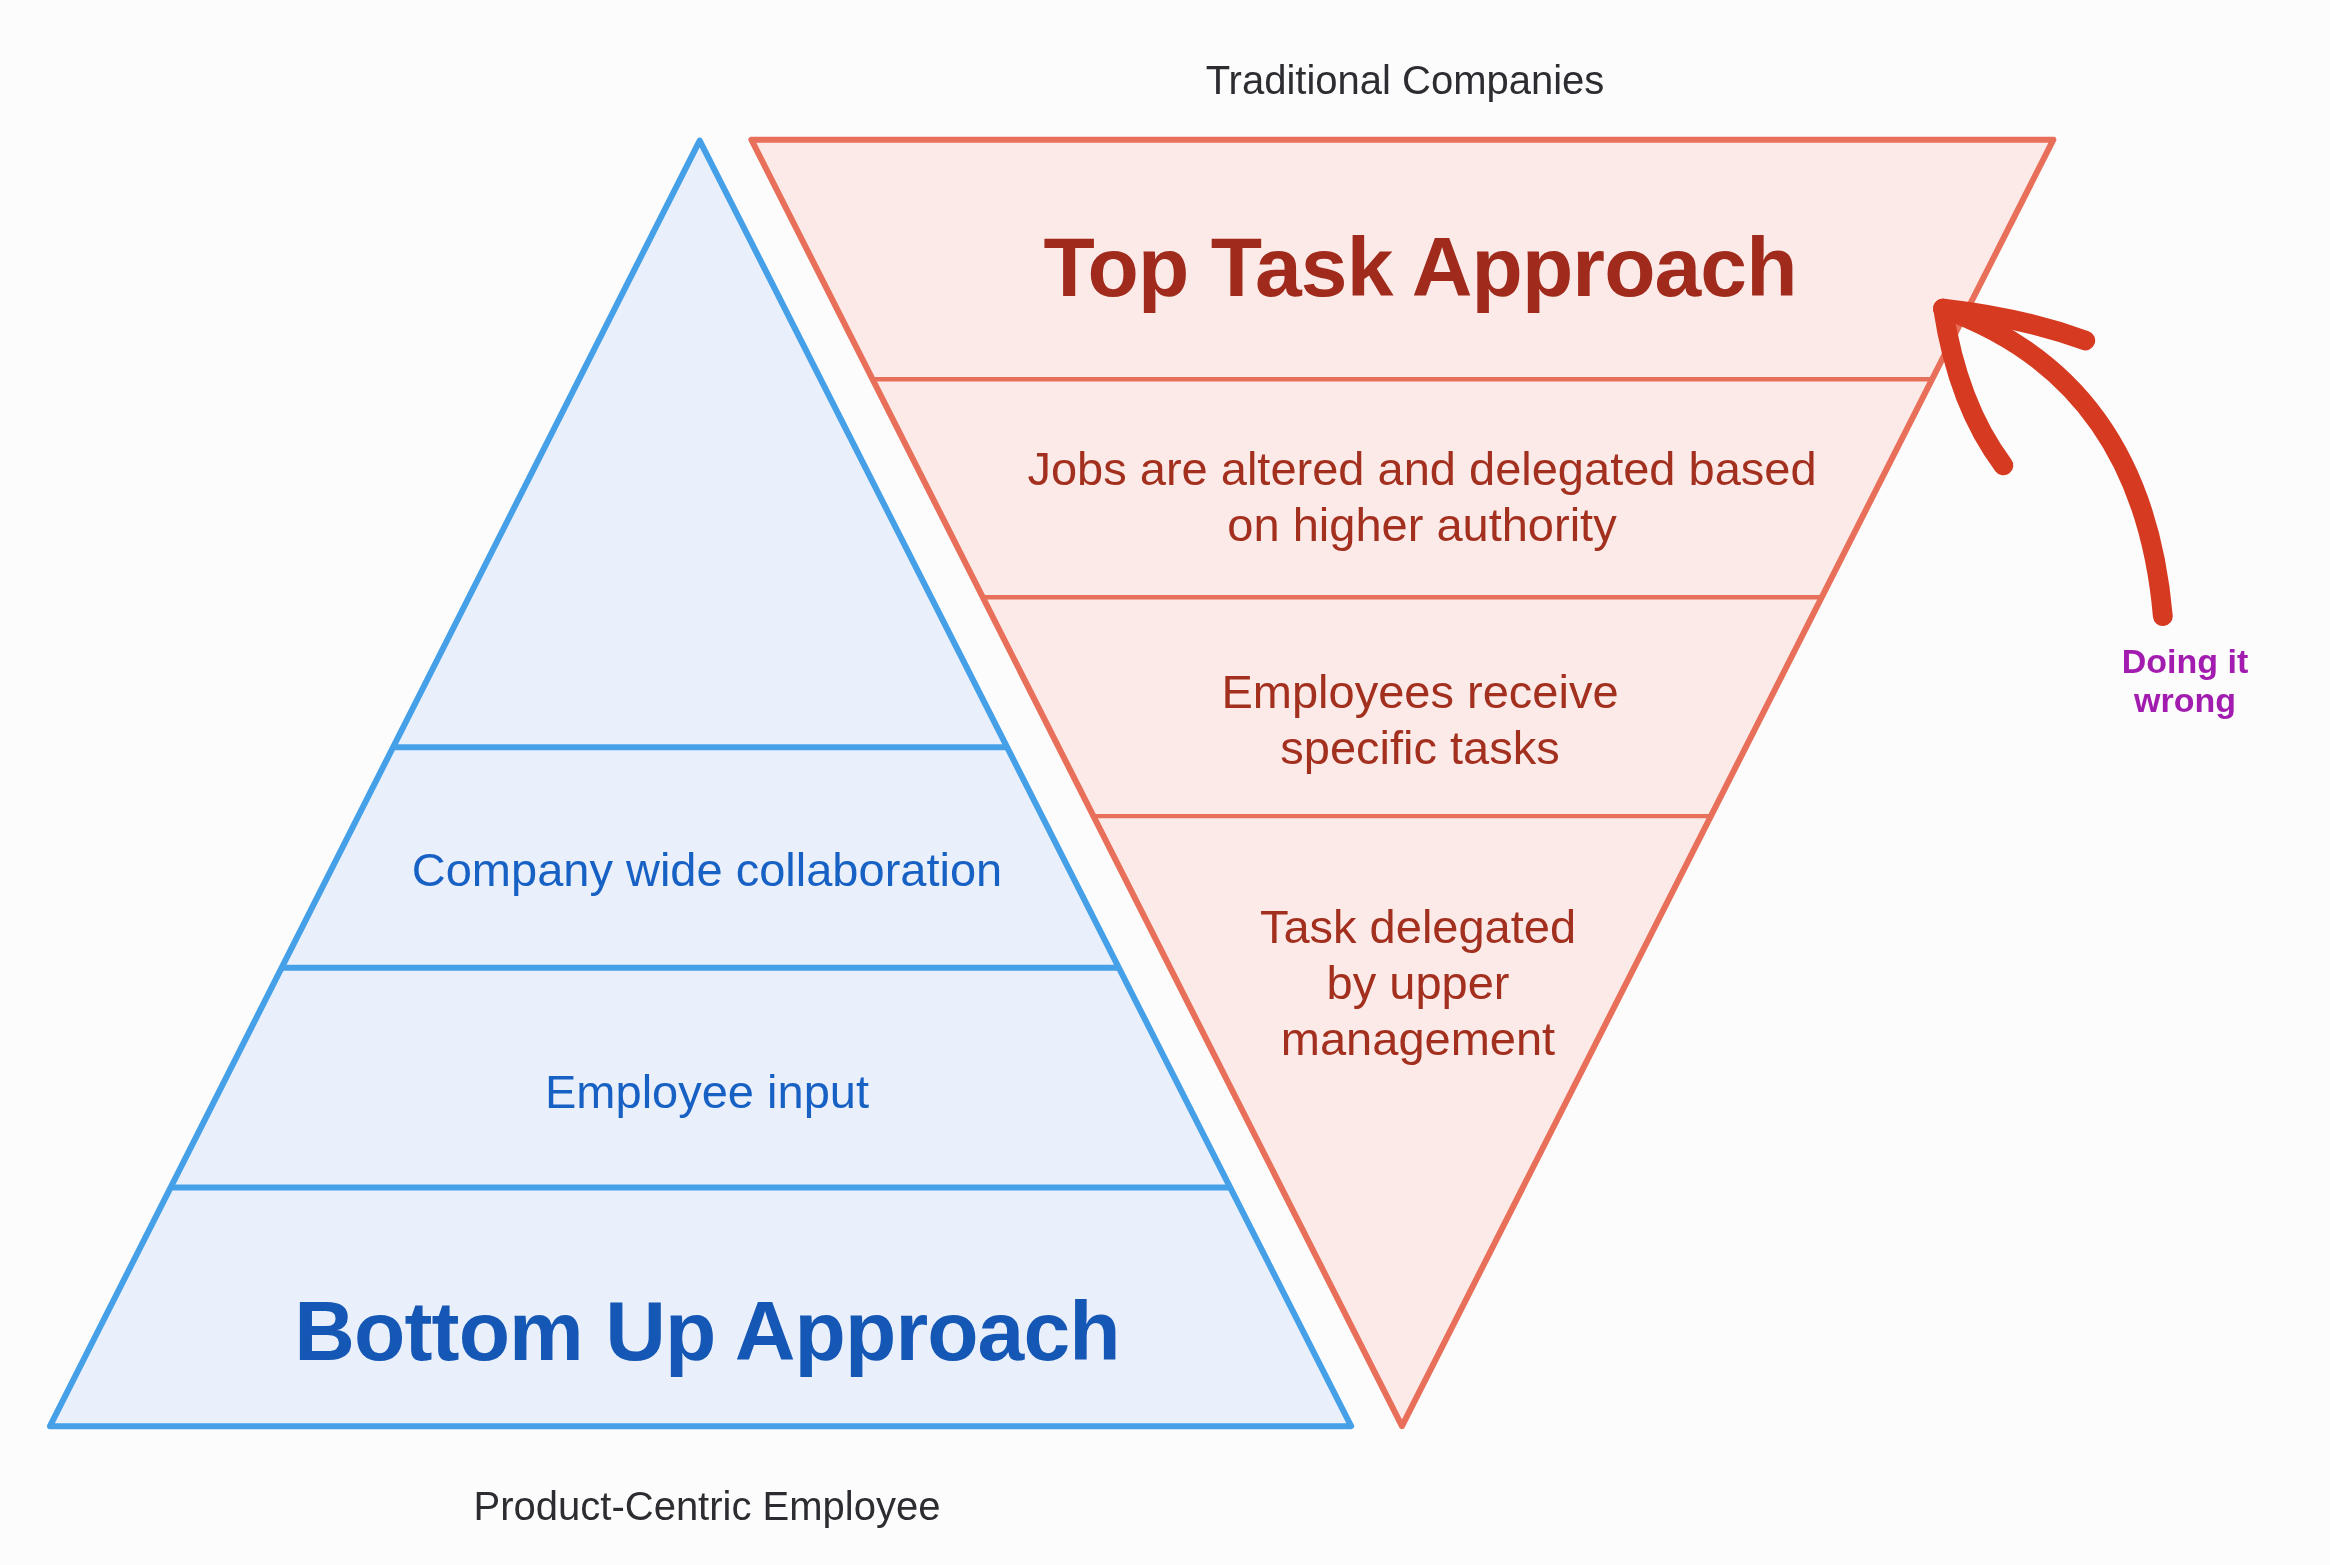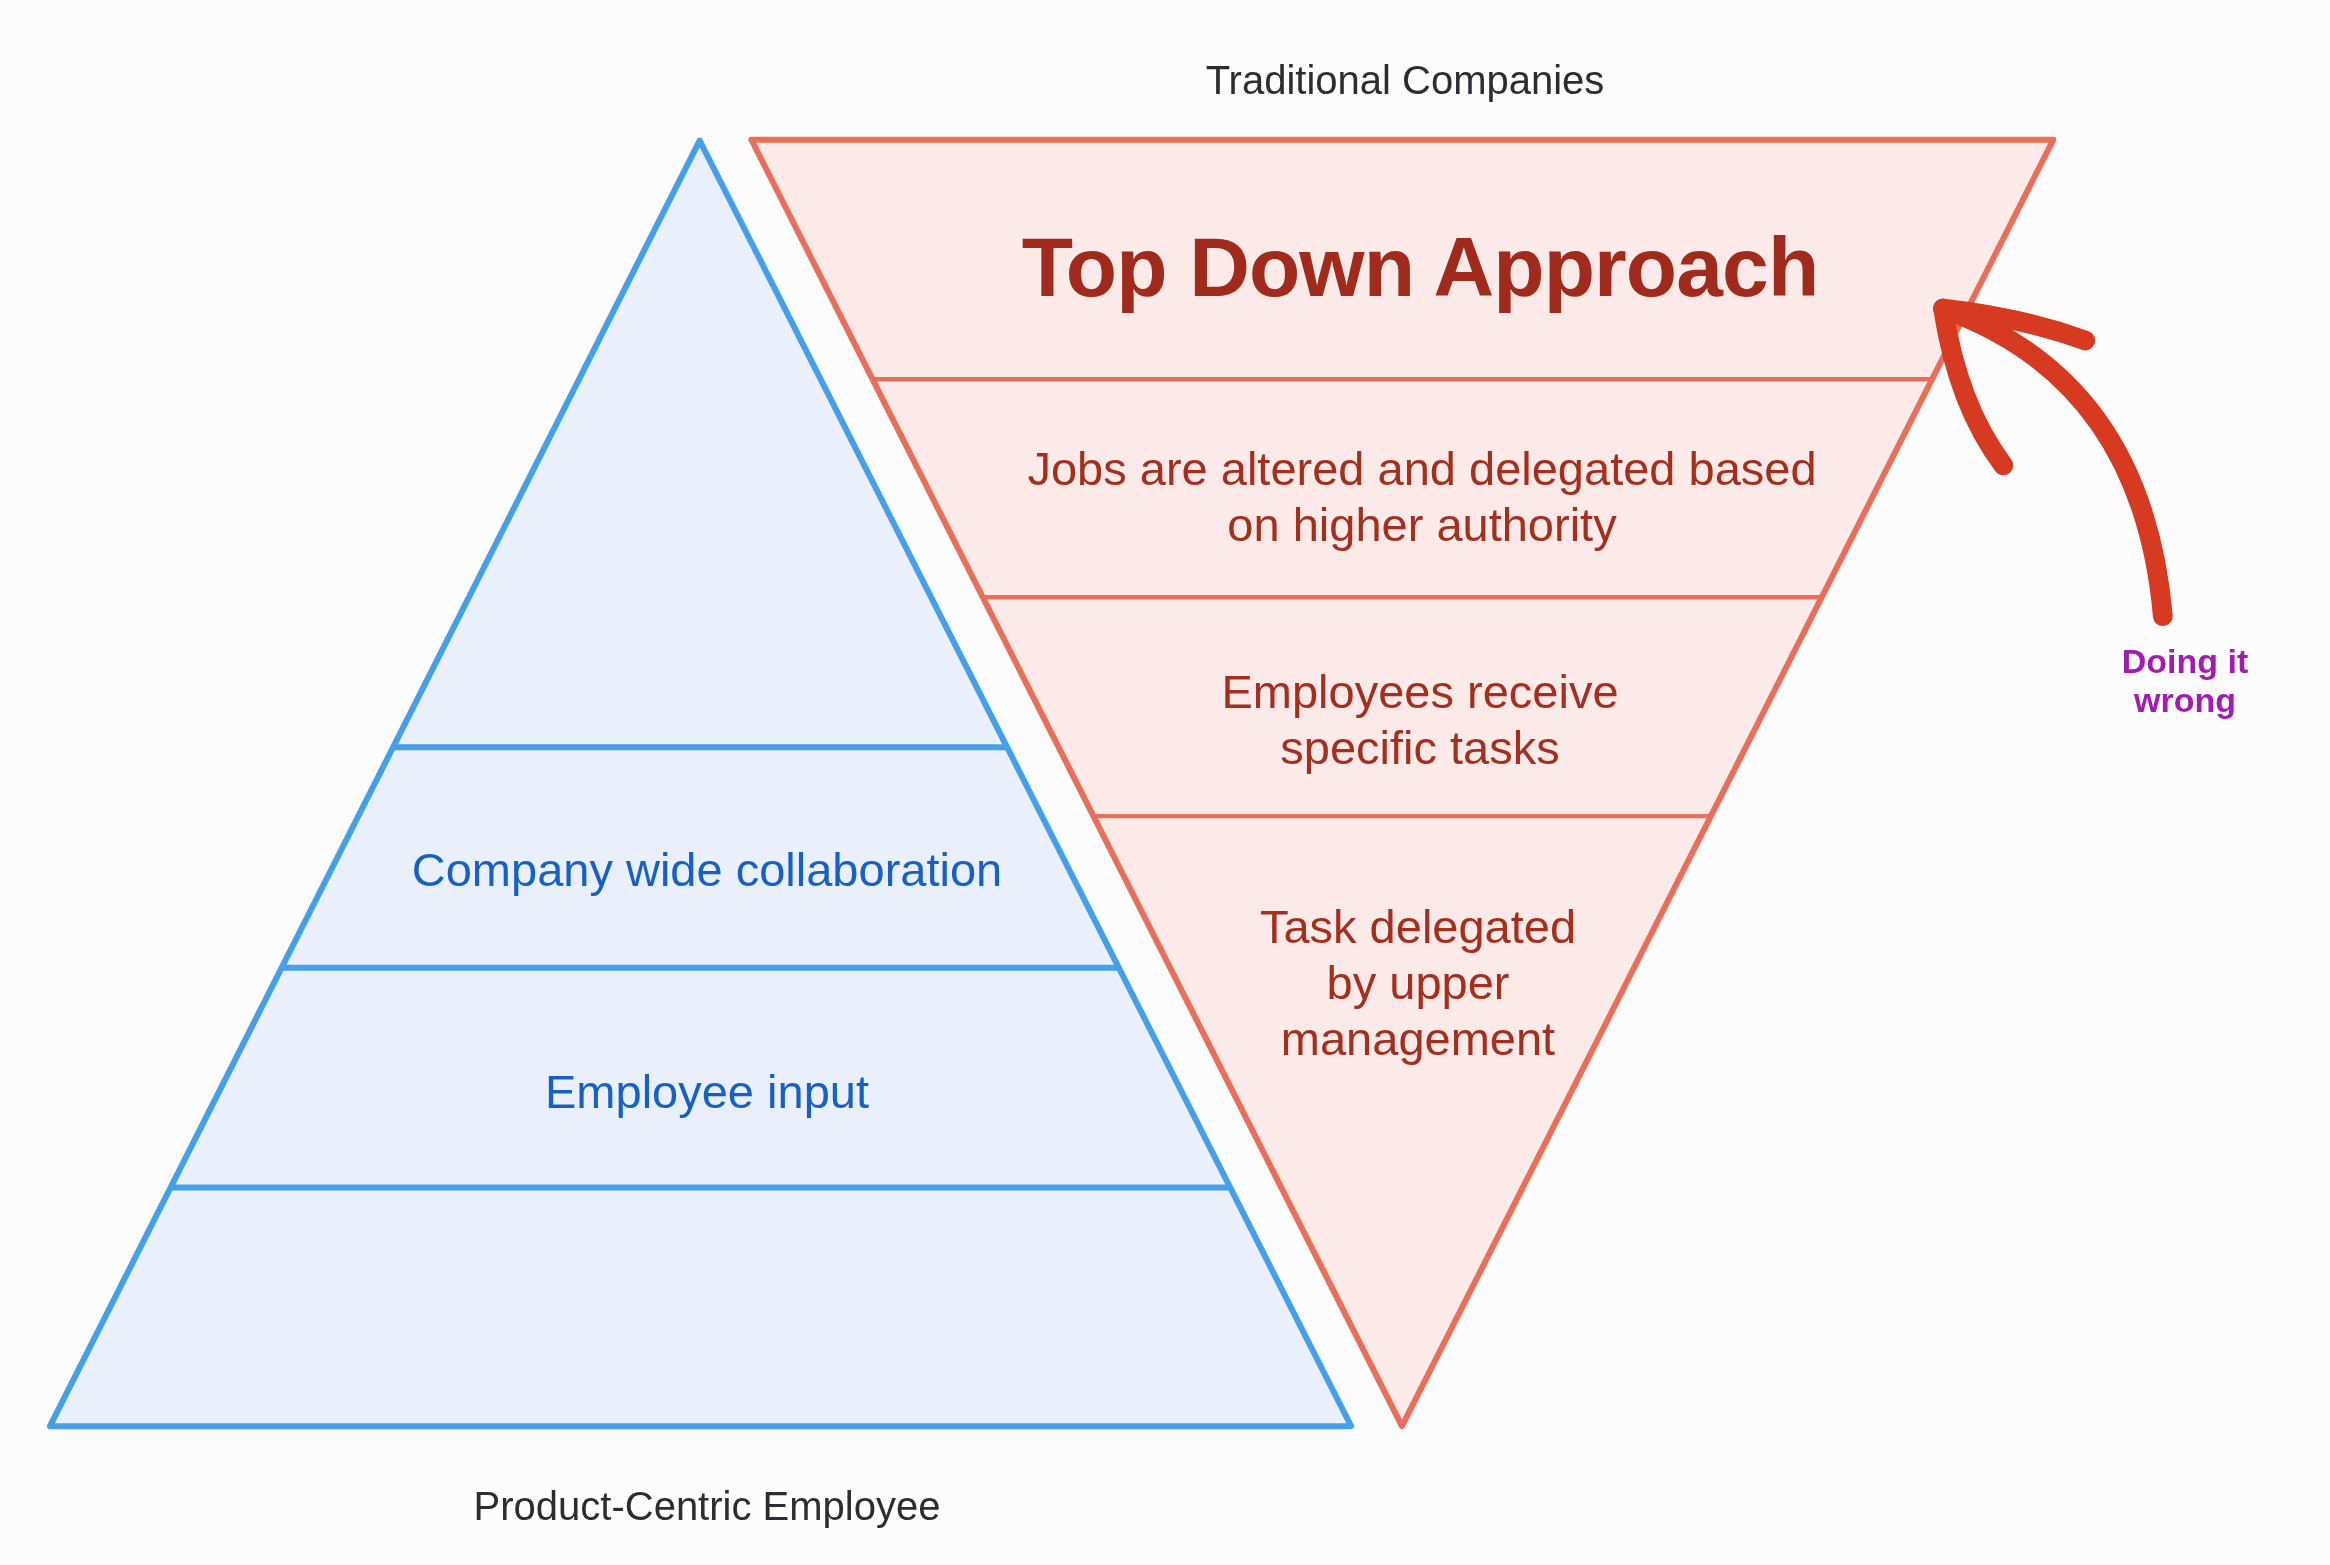--- a/index.html
+++ b/index.html
@@ -77,28 +77,29 @@
     <g fill="none" stroke="#D63A20" stroke-width="23" stroke-linecap="round">
       <path d="M 2255 358 Q 2486 440 2510 715"></path>
       <path d="M 2255 358 Q 2345 368 2420 395"></path>
       <path d="M 2255 358 Q 2272 470 2325 540"></path>
     </g>
   </svg>
 
   <div class="lbl caption" style="left:1405px; top:80px;">Traditional Companies</div>
   <div class="lbl caption" style="left:707px; top:1506px;">Product-Centric Employee</div>
 
-  <div class="lbl title-red" style="left:1420px; top:267px;">Top Down Approach</div>
+  <div class="lbl title-red" style="left:1420px; top:267px;">Top Task Approach</div>
   <div class="lbl section-red" style="left:1422px; top:497px;">Jobs are altered and delegated based
 on higher authority</div>
   <div class="lbl section-red" style="left:1420px; top:720px;">Employees receive
 specific tasks</div>
   <div class="lbl section-red" style="left:1418px; top:983px;">Task delegated
 by upper
 management</div>
 
   <div class="lbl section-blue" style="left:707px; top:870px;">Company wide collaboration</div>
   <div class="lbl section-blue" style="left:707px; top:1092px;">Employee input</div>
+  <div class="lbl title-blue" style="left:707px; top:1331px;">Bottom Up Approach</div>
 
   <div class="lbl annot" style="left:2185px; top:681px;">Doing it wrong</div>
 
 </div>
 
 
 </body></html>

